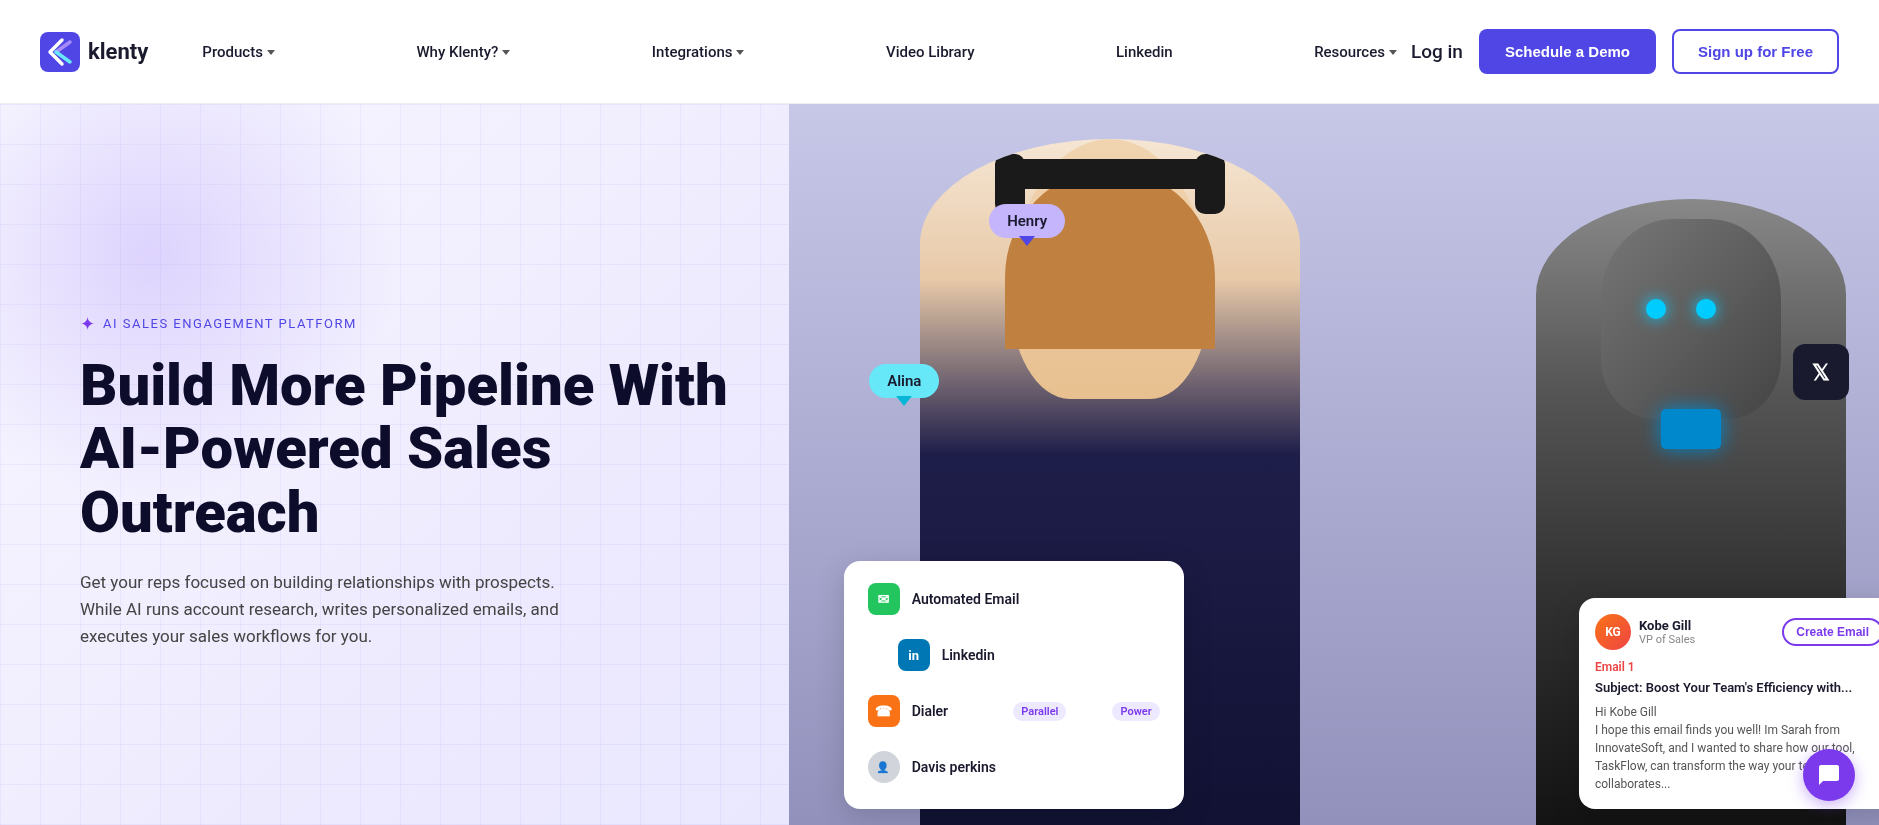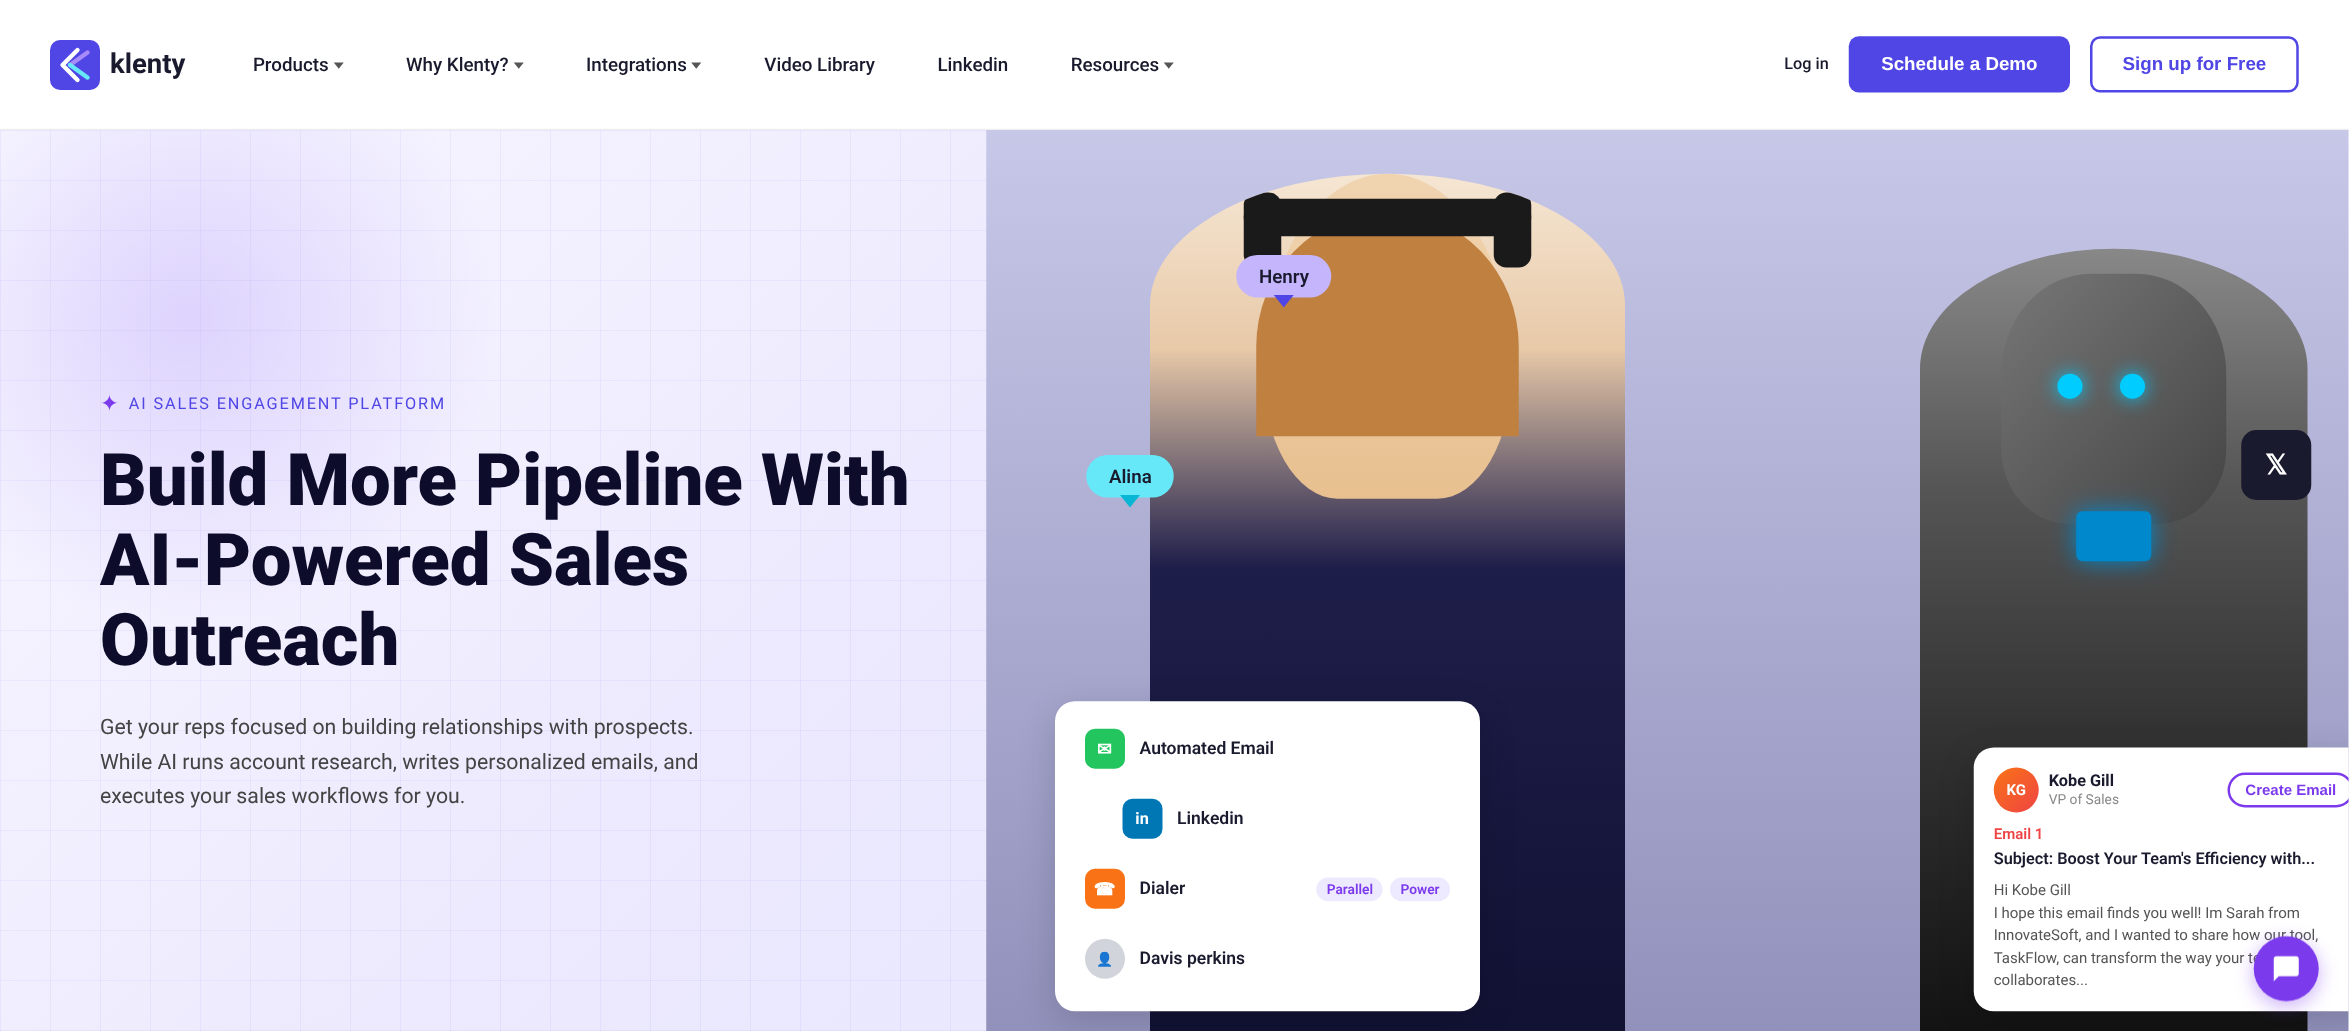--- a/index.html
+++ b/index.html
@@ -28,22 +28,23 @@
       height: 40px;
     }
     .logo-text {
       font-size: 22px;
       font-weight: 700;
       color: #1a1a2e;
     }
     .nav-items {
       display: flex;
       align-items: center;
-      gap: 22px;
+      gap: 6px;
       flex: 1;
+      justify-content: space-between;
     }
     .nav-item {
       display: flex;
       align-items: center;
       gap: 4px;
       padding: 8px 14px;
       color: #1a1a2e;
       font-size: 15px;
       font-weight: 500;
       cursor: pointer;
@@ -58,21 +59,21 @@
       border-top: 5px solid #555;
       margin-top: 1px;
     }
     .nav-right {
       display: flex;
       align-items: center;
       gap: 16px;
     }
     .login-link {
       color: #1a1a2e;
-      font-size: 13px;
+      font-size: 19px;
       font-weight: 500;
       cursor: pointer;
       text-decoration: none;
     }
     .btn-schedule {
       background: #4f46e5;
       color: #fff;
       border: none;
       padding: 14px 26px;
       border-radius: 8px;
@@ -255,20 +256,21 @@
       display: flex;
       gap: 6px;
     }
     .dialer-tag {
       font-size: 11px;
       font-weight: 600;
       color: #7c3aed;
       background: #ede9fe;
       padding: 3px 8px;
       border-radius: 20px;
+      margin-left: 40px;
     }
     
     .email-card {
       position: absolute;
       bottom: 30px;
       right: -20px;
       width: 320px;
       background: #fff;
       border-radius: 16px;
       padding: 16px;

